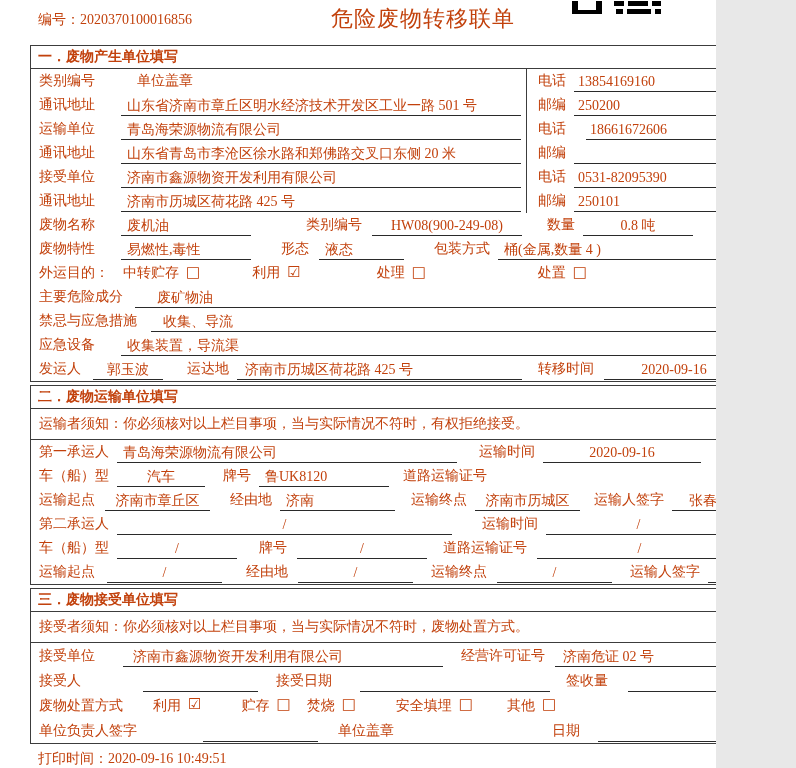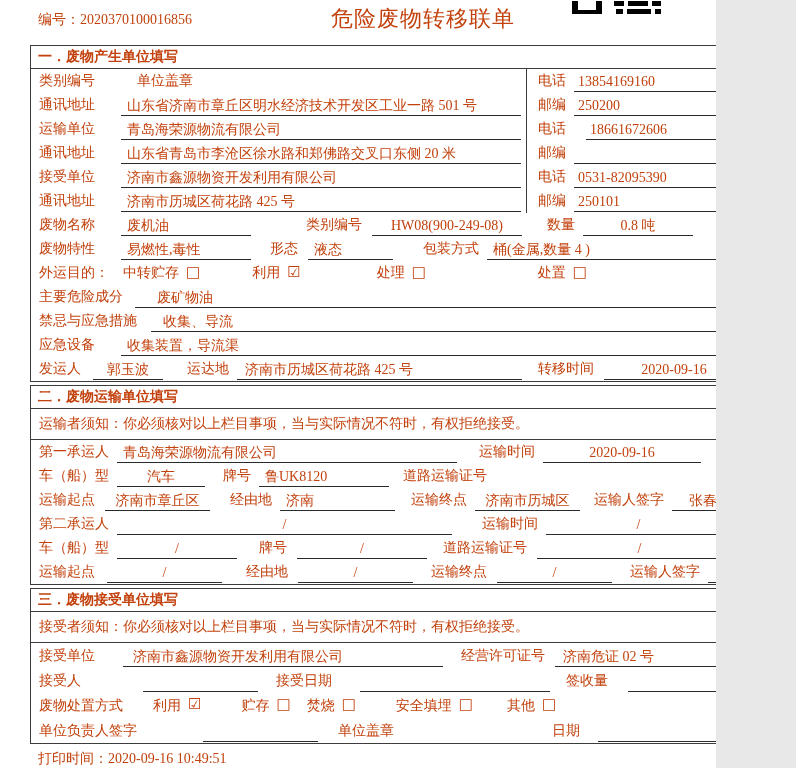--- a/index.html
+++ b/index.html
@@ -119,21 +119,21 @@
         <span class="fld" style="width:130px;padding-left:6px">废机油</span>
         <span class="lbl" style="margin-left:55px">类别编号</span>
         <span class="fld c" style="width:150px;margin-left:10px">HW08(900-249-08)</span>
         <span class="lbl" style="margin-left:25px">数量</span>
         <span class="fld c" style="width:110px;margin-left:8px">0.8 吨</span>
       </div>
 
       <div class="row">
         <span class="lbl" style="width:82px">废物特性</span>
         <span class="fld" style="width:130px;padding-left:6px">易燃性,毒性</span>
-        <span class="lbl" style="margin-left:19px">形态</span>
+        <span class="lbl" style="margin-left:30px">形态</span>
         <span class="fld" style="width:85px;margin-left:10px;padding-left:6px">液态</span>
         <span class="lbl" style="margin-left:30px">包装方式</span>
         <span class="fld grow" style="margin-left:8px;padding-left:6px">桶(金属,数量 4 )</span>
       </div>
 
       <div class="row">
         <span class="lbl">外运目的：</span>
         <span class="lbl" style="margin-left:14px">中转贮存</span>
         <span class="cbx" style="margin-left:7px">□</span>
         <span class="lbl" style="margin-left:52px">利用</span>
@@ -227,21 +227,21 @@
         <span class="fld c" style="width:115px;margin-left:10px">/</span>
         <span class="lbl" style="margin-left:18px">运输人签字</span>
         <span class="fld grow c" style="margin-left:8px">/</span>
       </div>
     </div>
 
     <div class="sec s3">
       <div class="sec-h">三．废物接受单位填写</div>
 
       <div class="row notice">
-        <span>接受者须知：你必须核对以上栏目事项，当与实际情况不符时，有权拒绝接受。</span>
+        <span>接受者须知：你必须核对以上栏目事项，当与实际情况不符时，废物处置方式。</span>
       </div>
 
       <div class="row">
         <span class="lbl">接受单位</span>
         <span class="fld" style="width:320px;margin-left:28px;padding-left:10px">济南市鑫源物资开发利用有限公司</span>
         <span class="lbl" style="margin-left:18px">经营许可证号</span>
         <span class="fld grow" style="margin-left:10px;padding-left:8px">济南危证 02 号</span>
       </div>
 
       <div class="row">

